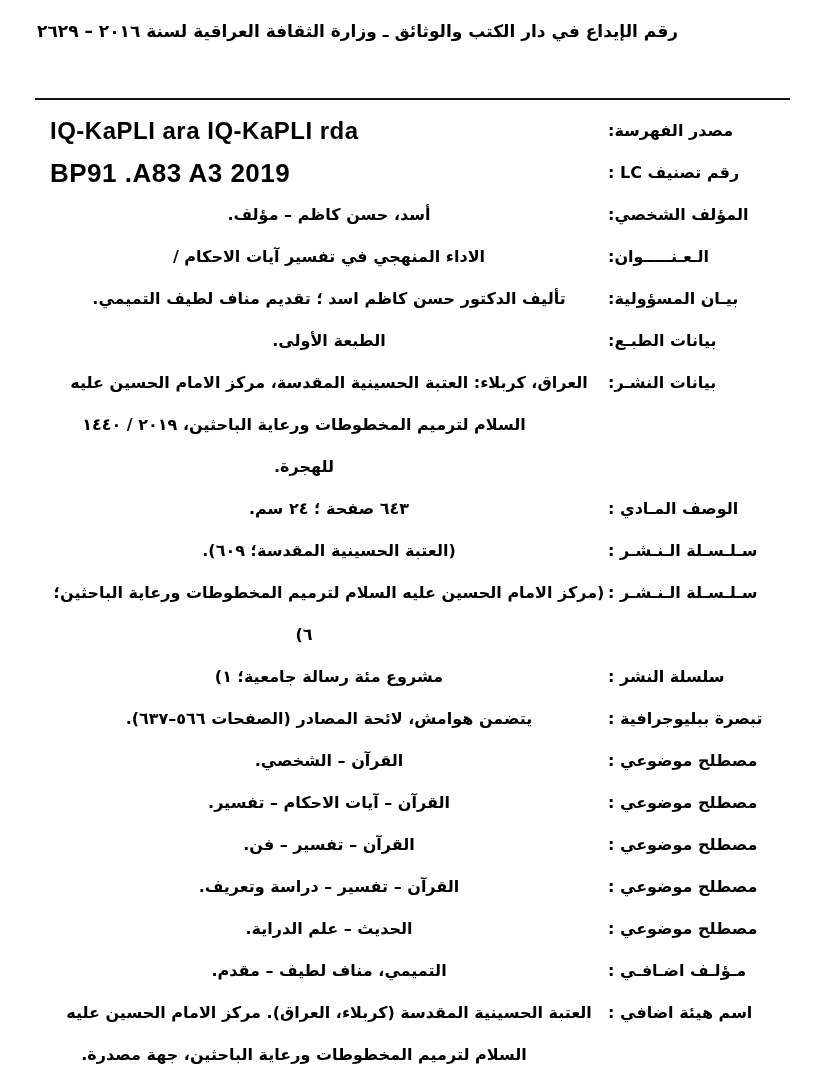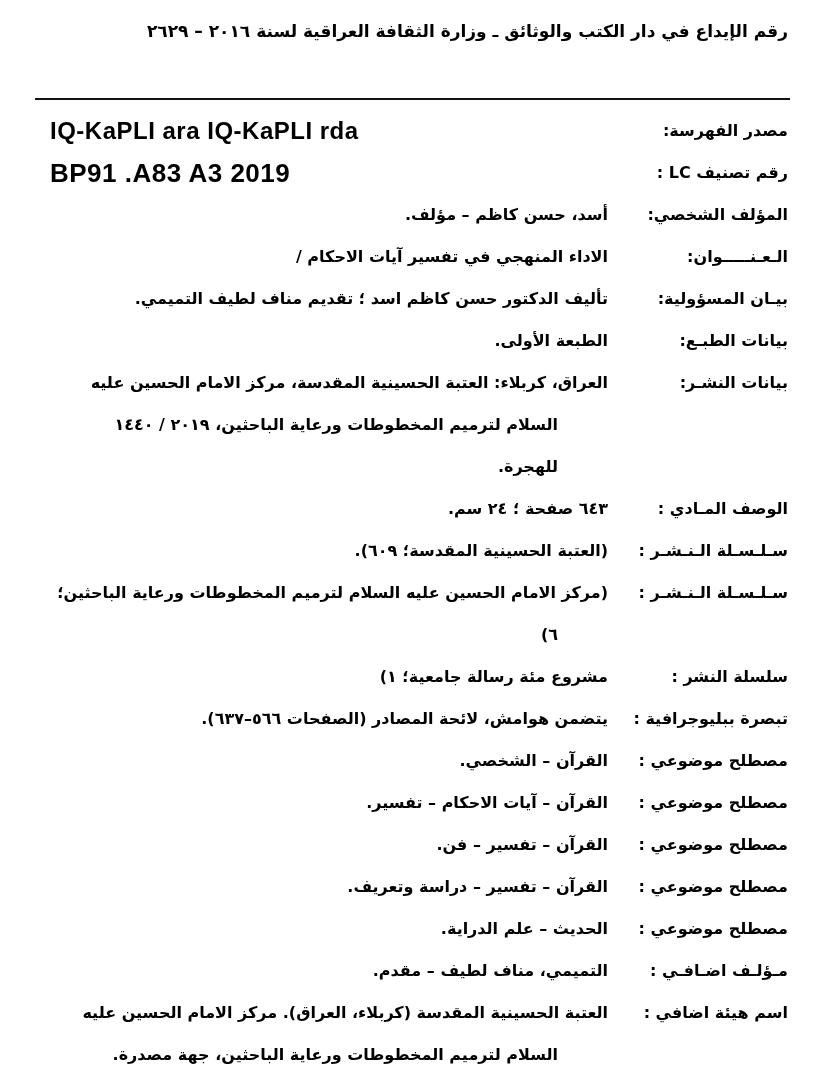--- a/index.html
+++ b/index.html
@@ -15,21 +15,21 @@
     overflow: hidden;
   }
   .doc {
     direction: rtl;
     width: 825px;
     height: 1069px;
     position: relative;
   }
   .header-line {
     margin: 14px 37px 0 37px;
-    text-align: right;
+    text-align: left;
     font-size: 17px;
     font-weight: bold;
     line-height: 34px;
     letter-spacing: 0.2px;
   }
   .rule {
     border: none;
     border-top: 2px solid #141414;
     margin: 0 35px;
     height: 0;
@@ -42,30 +42,30 @@
     display: flex;
     flex-direction: row; 
   }
   .label {
     width: 180px;
     flex: 0 0 180px;
     font-size: 16px;
     font-weight: bold;
     line-height: 42px;
     white-space: nowrap;
-    text-align: right;
+    text-align: left;
   }
   .value {
     width: 558px;
     flex: 0 0 558px;
     box-sizing: border-box;
     font-size: 16px;
     font-weight: bold;
     line-height: 42px;
-    text-align: right;
+    text-align: center;
     padding-right: 50px;   
     text-indent: -50px;
   }
   .value.latin-md,
   .value.latin-lg {
     direction: ltr;
     padding: 0;
     text-indent: 0;
     text-align: left;
     font-family: "Liberation Sans", sans-serif;

